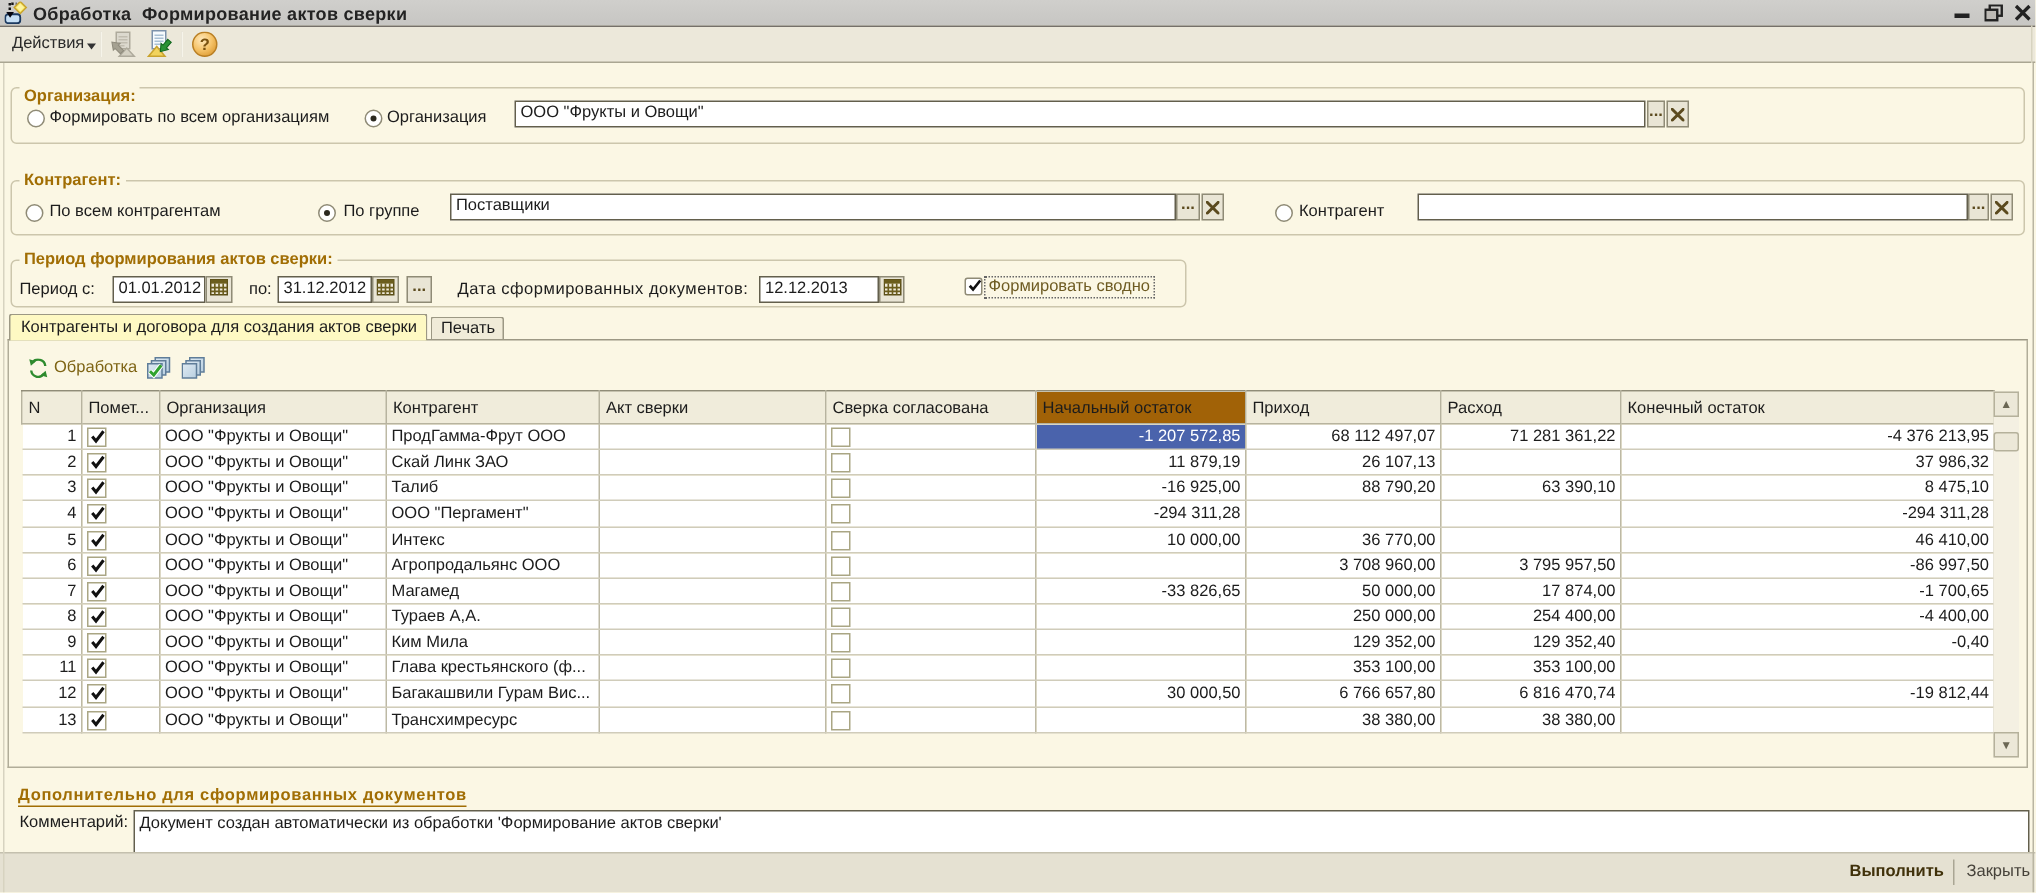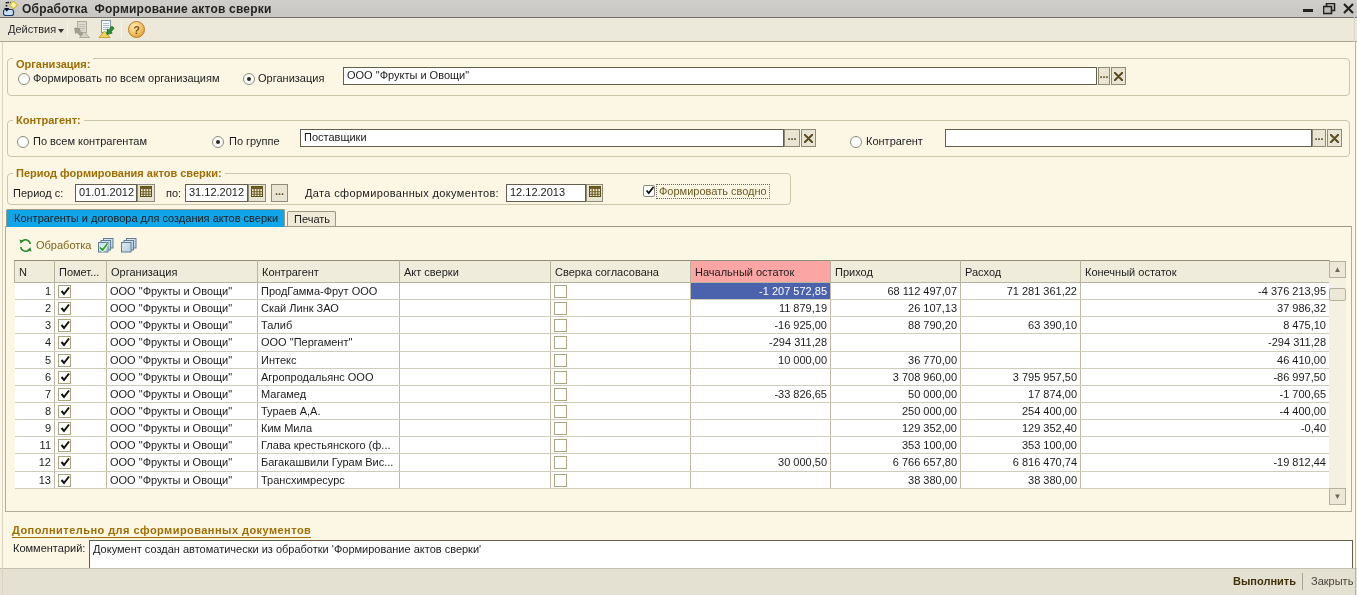--- a/index.html
+++ b/index.html
@@ -142,21 +142,21 @@
 <div class="abs btn calb" style="left:586px;top:184px;width:17px;height:18px"><svg width="13" height="13" style="margin:1px 0 0 1px">
       <rect x="0.5" y="0.5" width="11" height="10" fill="#efeadb" stroke="#5a4e18"></rect>
       <rect x="0.5" y="0.5" width="11" height="2.6" fill="#6b5d1d"></rect>
       <path d="M0.5 5.7 h11 M0.5 8.2 h11 M3.2 3 v7.5 M6 3 v7.5 M8.8 3 v7.5" stroke="#6b5d1d" stroke-width="1.1"></path>
     </svg></div>
 <div class="abs cbx" style="left:643px;top:185px;width:12px;height:12px;border-radius:2px"><svg width="10" height="10" style="margin:0 0 2px 1px">
       <path d="M1.5 4.5 L3.7 7 L8.5 1" fill="none" stroke="#111" stroke-width="1.8"></path>
     </svg></div>
 <div class="abs" style="left:656px;top:184px;border:1px dotted #666;padding:0 2px;color:#6e5b22;height:15px">Формировать сводно</div>
 
-<div class="abs tab" style="left:6px;top:209px;width:279px;height:18px;background:#0ea5e9;z-index:2;padding:2px 0 0 7px">Контрагенты и договора для создания актов сверки</div>
+<div class="abs tab" style="left:6px;top:209px;width:279px;height:18px;background:#fef9c3;z-index:2;padding:2px 0 0 7px">Контрагенты и договора для создания актов сверки</div>
 <div class="abs tab" style="left:287px;top:211px;width:49px;height:16px;background:#f0ebd8;padding:1px 0 0 6px">Печать</div>
 
 <div class="abs" id="panel"></div>
 
 <svg class="abs" style="left:19px;top:239px" width="13" height="13" id="icref" viewBox="0 0 13 13">
   <path d="M11.2 5 A4.7 4.7 0 0 0 2.8 2.6" fill="none" stroke="#2e8b2e" stroke-width="1.6"></path>
   <path d="M0.5 0.5 L5 1.8 L1.6 4.8 Z" fill="#2e8b2e"></path>
   <path d="M1.8 8 A4.7 4.7 0 0 0 10.2 10.4" fill="none" stroke="#2e8b2e" stroke-width="1.6"></path>
   <path d="M12.5 12.5 L8 11.2 L11.4 8.2 Z" fill="#2e8b2e"></path>
 </svg>
@@ -195,21 +195,21 @@
         <col style="width:249px">
       </colgroup>
 <tbody>
         <tr>
           <th>N</th>
           <th>Помет...</th>
           <th>Организация</th>
           <th>Контрагент</th>
           <th>Акт сверки</th>
           <th>Сверка согласована</th>
-          <th style="background:#fca5a5">Начальный остаток</th>
+          <th style="background:#a16207">Начальный остаток</th>
           <th>Приход</th>
           <th>Расход</th>
           <th>Конечный остаток</th>
         </tr>
 <tr>
           <td class="num">1</td>
           <td>
             <div class="tcb"><svg width="11" height="11" style="margin:0 0 1px 1px">
                 <path d="M1.5 5 L4 8 L9 1.5" fill="none" stroke="#111" stroke-width="2"></path>
               </svg></div>

